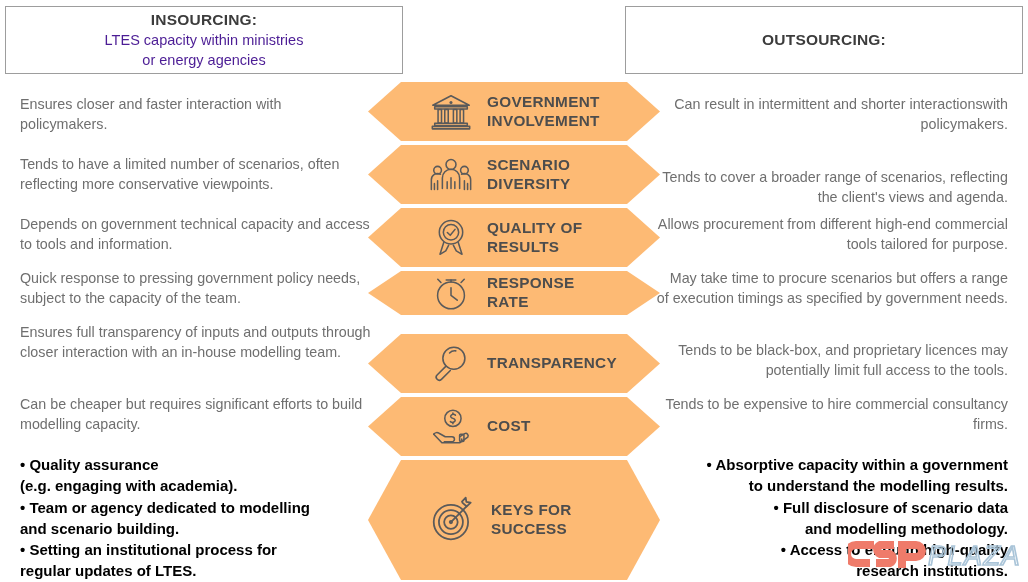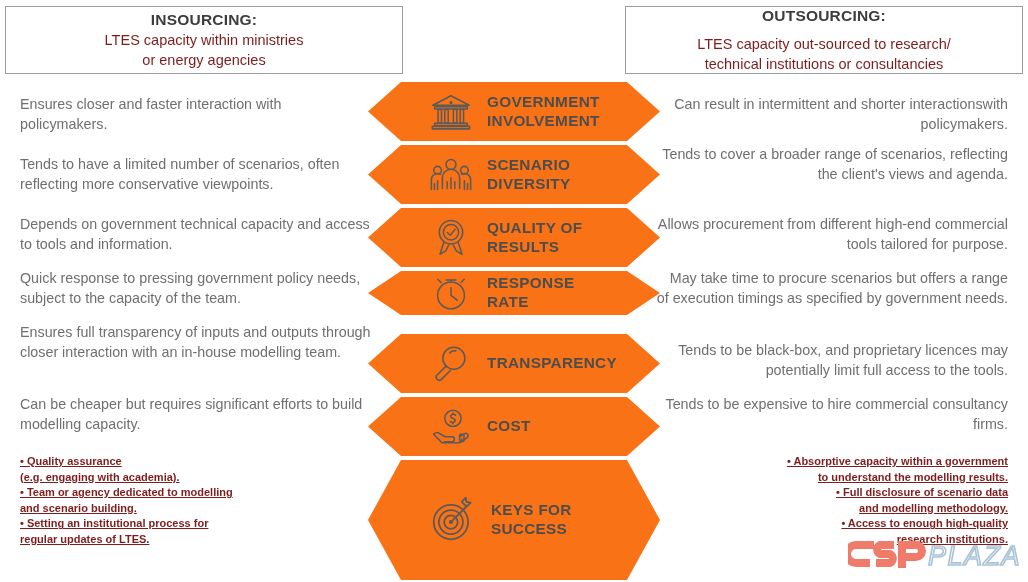--- a/index.html
+++ b/index.html
@@ -21,48 +21,48 @@
     text-align: center;
     padding: 6px 18px;
   }
   #hdr-left  { left: 5px;   top: 6px; width: 398px; height: 68px; }
   #hdr-right { left: 625px; top: 6px; width: 398px; height: 68px; gap: 8px; }
   .hdr-title {
     font-size: 15.5px; font-weight: bold; color: #3c3c3c;
     letter-spacing: .2px; line-height: 1.35;
   }
   .hdr-sub {
-    font-size: 14.5px; color: #7f1d1d; line-height: 1.38; font-weight: 400;
+    font-size: 14.5px; color: #4c1d95; line-height: 1.38; font-weight: 400;
   }
 
   
   .col { position: absolute; width: 352px; }
   #col-left  { left: 20px;  top: 88px; text-align: left; }
   #col-right { left: 656px; top: 88px; text-align: right; }
 
   .para {
     font-size: 14.3px; color: #6f6f6f; line-height: 1.42;
     position: absolute; width: 352px;
   }
   #col-left .para  { left: 0; text-align: left; }
   #col-right .para { left: 0; text-align: right; }
 
   .keys {
     position: absolute; width: 352px;
-    font-size: 11px; font-weight: bold; color: #7f1d1d; line-height: 1.42; text-decoration: underline;
+    font-size: 15px; font-weight: bold; color: #000000; line-height: 1.42;
   }
   #col-left  .keys { left: 0; top: 366px; text-align: left; }
   #col-right .keys { left: 0; top: 366px; text-align: right; }
 
   
   #band { position: absolute; left: 368px; top: 82px; width: 292px; height: 500px; }
 
   .chev {
     position: absolute; left: 0; width: 292px;
-    background: #f97316;
+    background: #fdba74;
     -webkit-clip-path: polygon(0% 50%, 11.3% 0%, 88.7% 0%, 100% 50%, 88.7% 100%, 11.3% 100%);
     clip-path: polygon(0% 50%, 11.3% 0%, 88.7% 0%, 100% 50%, 88.7% 100%, 11.3% 100%);
     display: flex; align-items: center;
   }
   .chev-inner {
     display: flex; align-items: center; gap: 13px;
     margin-left: 60px;
   }
   .chev-icon { width: 46px; height: 46px; flex: 0 0 46px; display: block; }
   .chev-icon svg { display: block; width: 46px; height: 46px; }
@@ -83,22 +83,20 @@
 <div id="root">
 
   <div class="hdr-box" id="hdr-left">
     <div class="hdr-title">INSOURCING:</div>
     <div class="hdr-sub" style="white-space:pre-line">LTES capacity within ministries
 or energy agencies</div>
   </div>
 
   <div class="hdr-box" id="hdr-right">
     <div class="hdr-title">OUTSOURCING:</div>
-    <div class="hdr-sub" style="white-space:pre-line">LTES capacity out-sourced to research/
-technical institutions or consultancies</div>
   </div>
 
   <div class="col" id="col-left">
     <div class="para" style="top:6px">Ensures closer and faster interaction
 with policymakers.</div>
     <div class="para" style="top:66px">Tends to have a limited number of scenarios,
 often reflecting more conservative viewpoints.</div>
     <div class="para" style="top:126px">Depends on government technical capacity
 and access to tools and information.</div>
 
@@ -113,21 +111,21 @@
    (e.g. engaging with academia).
 • Team or agency dedicated to modelling
    and scenario building.
 • Setting an institutional process for
    regular updates of LTES.</div>
   </div>
 
   <div class="col" id="col-right">
     <div class="para" style="top:6px">Can result in intermittent and shorter
 interactionswith policymakers.</div>
-    <div class="para" style="top:56px">Tends to cover a broader range of scenarios,
+    <div class="para" style="top:79px">Tends to cover a broader range of scenarios,
 reflecting the client's views and agenda.</div>
     <div class="para" style="top:126px">Allows procurement from different high-end
 commercial tools tailored for purpose.</div>
     <div class="para" style="top:180px">May take time to procure scenarios but offers
 a range of execution timings as specified by
 government needs.</div>
     <div class="para" style="top:252px">Tends to be black-box, and proprietary licences
 may potentially limit full access to the tools.</div>
     <div class="para" style="top:306px">Tends to be expensive to hire
 commercial consultancy firms.</div>

